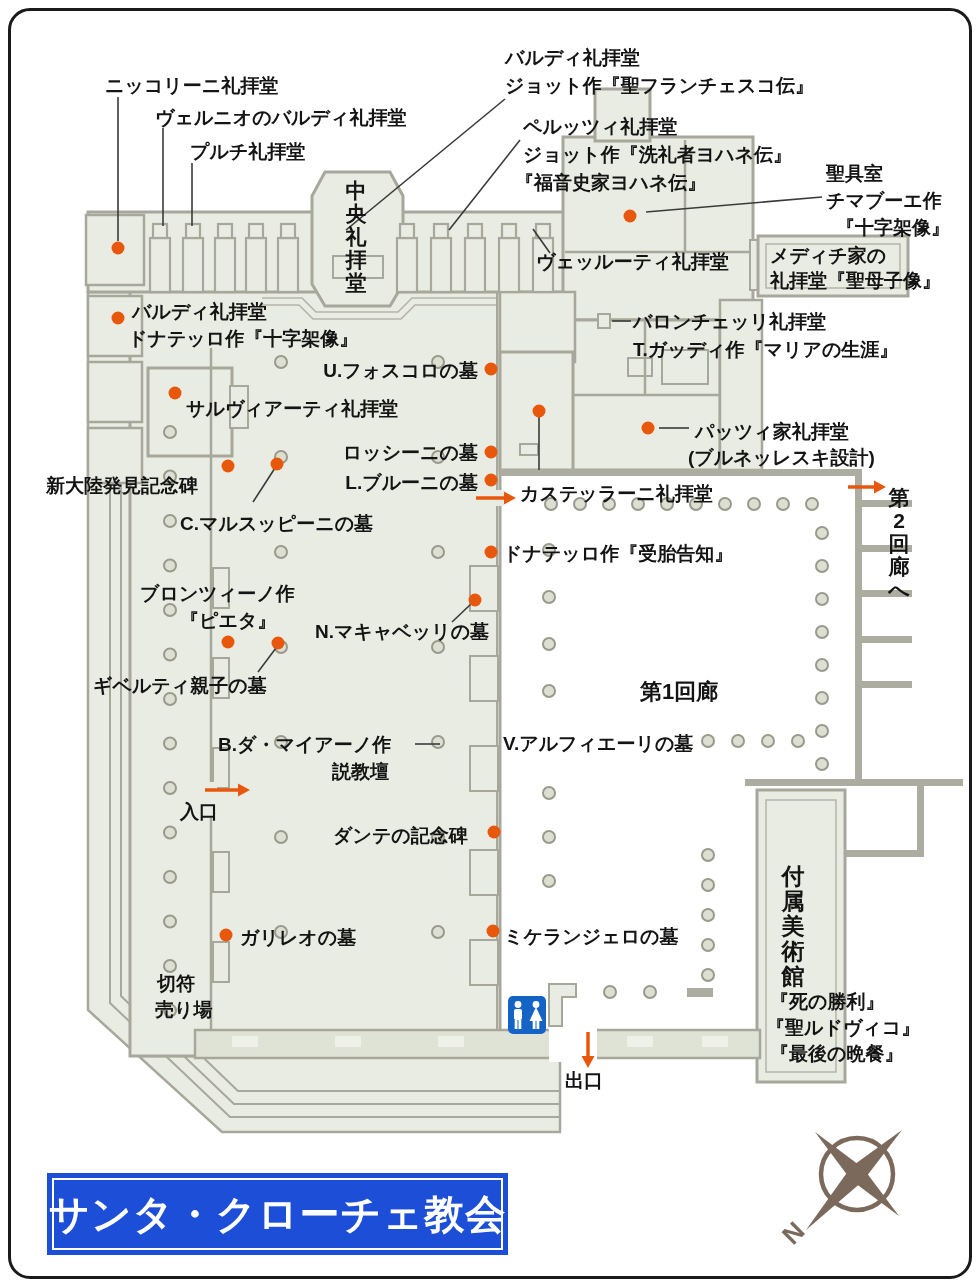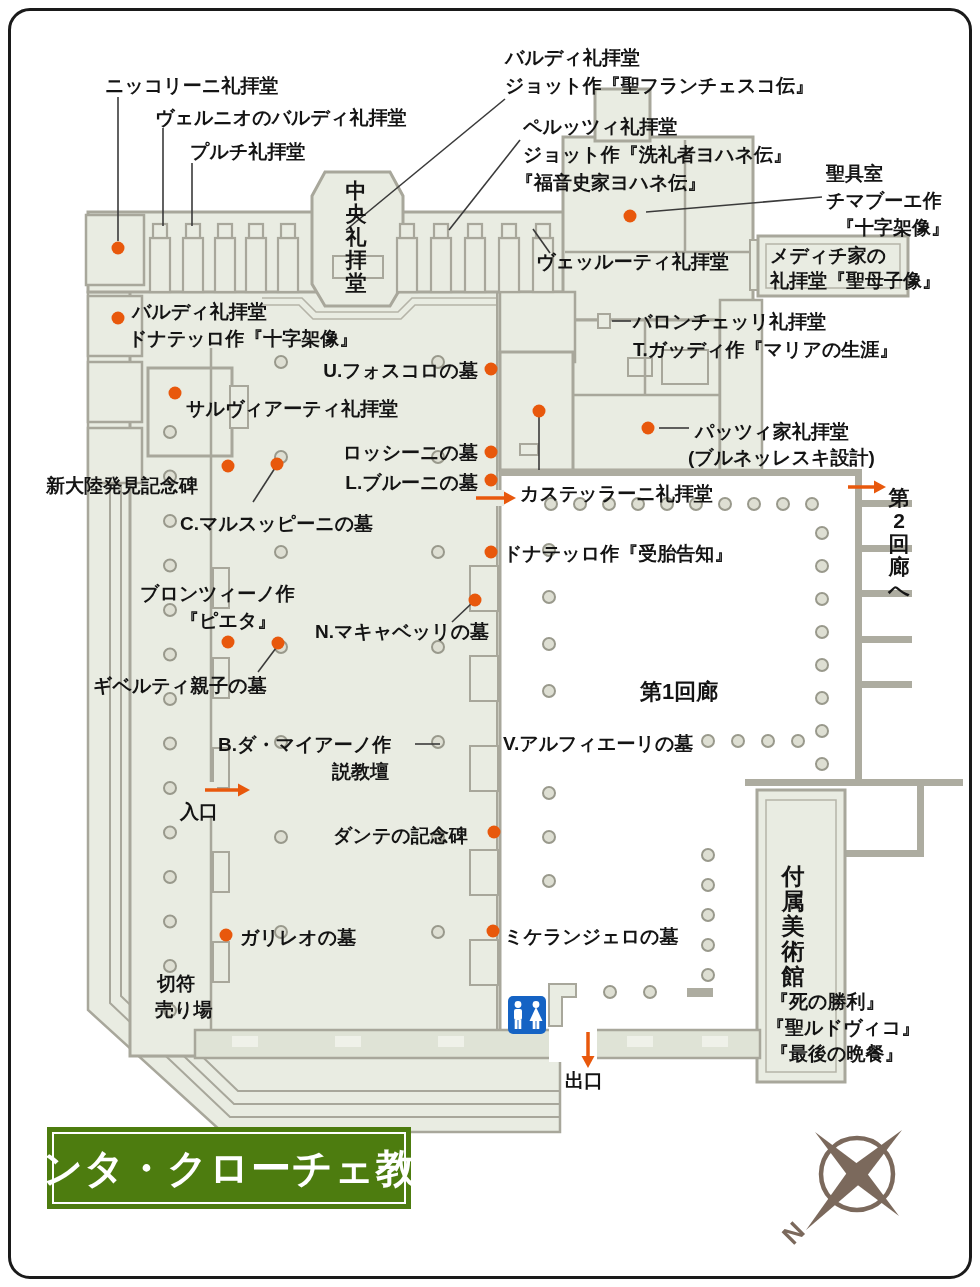--- a/index.html
+++ b/index.html
@@ -1,22 +1,22 @@
 <!DOCTYPE html>
 <html><head>
 <meta charset="utf-8">
 <style>
   html,body{margin:0;padding:0;background:#fff;}
   .stage{position:relative;width:980px;height:1287px;background:#fff;overflow:hidden;
          font-family:"Liberation Sans","DejaVu Sans",sans-serif;}
   .frame{position:absolute;left:8px;top:8px;right:8px;bottom:8px;
          border:3px solid #1a1a1a;border-radius:22px;pointer-events:none;}
   .map-svg{position:absolute;left:0;top:0;}
-  .title-box{position:absolute;left:47px;top:1127px;width:364px;height:82px;
-             background:#4d7c0f;display:flex;align-items:center;justify-content:center;}
+  .title-box{position:absolute;left:47px;top:1173px;width:461px;height:82px;
+             background:#1d4ed8;display:flex;align-items:center;justify-content:center;}
   .title-inner{width:calc(100% - 14px);height:calc(100% - 14px);border:2px solid #fff;
                display:flex;align-items:center;justify-content:center;}
   .title-text{color:#fff;font-size:40px;font-weight:bold;letter-spacing:1px;white-space:nowrap;}
 </style>
 </head>
 <body>
 
 <div class="stage">
 
   <svg class="map-svg" id="map-svg" width="980" height="1287" viewBox="0 0 980 1287">

